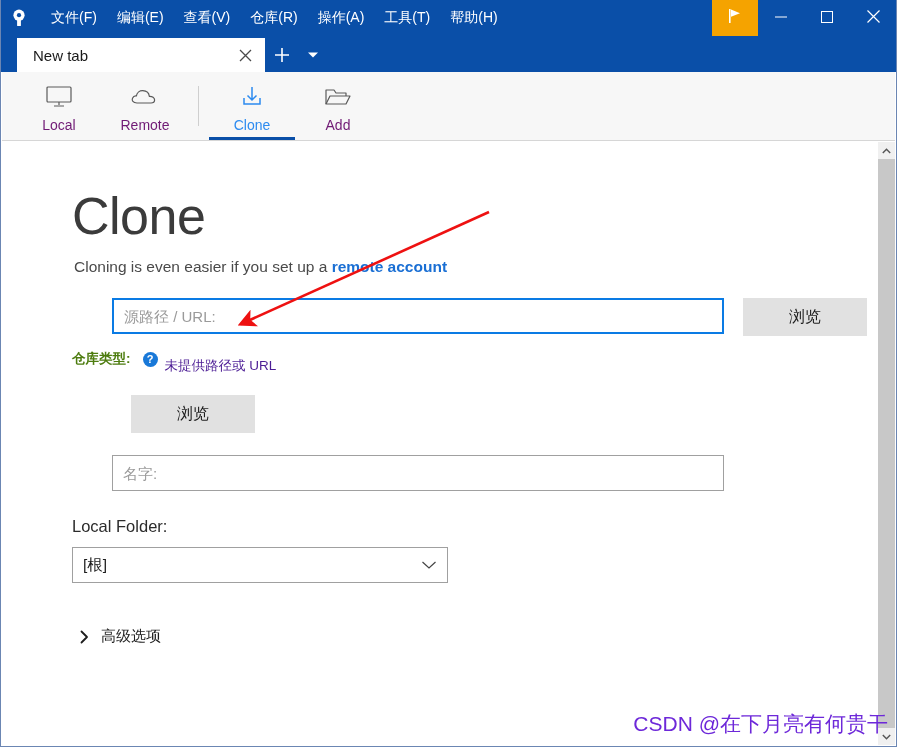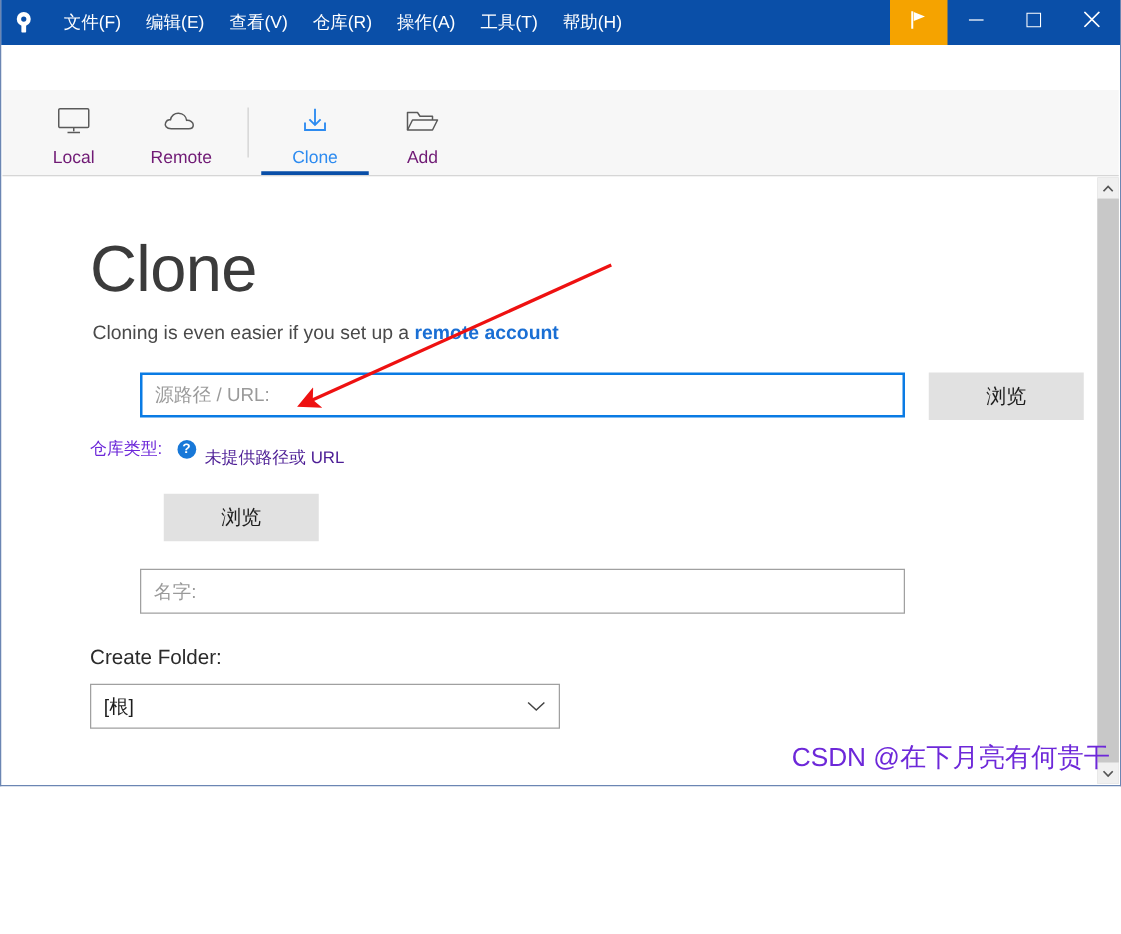--- a/index.html
+++ b/index.html
@@ -6,21 +6,21 @@
   html, body {
     margin: 0; padding: 0;
     width: 897px; height: 747px;
     overflow: hidden;
     font-family: "Liberation Sans", "DejaVu Sans", sans-serif;
     background: #ffffff;
   }
 
   #app {
     position: relative;
-    width: 897px; height: 629px;
+    width: 897px; height: 747px;
     background: #ffffff;
     border-left: 1px solid #6b86b3;
     border-right: 1px solid #6b86b3;
     border-bottom: 1px solid #6b86b3;
   }
 
   
   .titlebar {
     position: absolute; top: 0; left: 0; right: 0; height: 36px;
     background: #0a4fa8;
@@ -173,21 +173,21 @@
     color: #1d1d1d;
     cursor: default;
     font-family: "Liberation Sans", "DejaVu Sans", sans-serif;
   }
 
   .repo-type-row {
     display: flex; align-items: center;
     margin: 7px 0 0 70px;
     font-size: 13.5px;
   }
-  .repo-type-label { color: #6d28d9; font-weight: 400; }
+  .repo-type-label { color: #4d7c0f; font-weight: 700; }
   .help-icon {
     width: 15px; height: 15px; border-radius: 50%;
     background: #1878d8;
     color: #ffffff;
     font-size: 11px; font-weight: 700;
     display: inline-flex; align-items: center; justify-content: center;
     margin: 0 7px 0 12px;
     line-height: 1;
   }
   .repo-type-value { color: #4c1d95; margin-top: 14px; }
@@ -320,20 +320,40 @@
     </div>
     <div class="win-btn close">
       <span>
         <svg width="13" height="13" viewBox="0 0 13 13">
           <path d="M0.5 0.5 L12.5 12.5 M12.5 0.5 L0.5 12.5" stroke="#ffffff" stroke-width="1.2" fill="none"></path>
         </svg>
       </span>
     </div>
   </div>
 
+  <div class="tabstrip">
+    <div class="tab">
+      <span class="tab-label">New tab</span>
+      <span class="tab-close">
+        <svg width="13" height="13" viewBox="0 0 13 13">
+          <path d="M1 1 L12 12 M12 1 L1 12" stroke="#4a4a4a" stroke-width="1.3" fill="none"></path>
+        </svg>
+      </span>
+    </div>
+    <div class="tab-new">
+      <svg width="18" height="18" viewBox="0 0 18 18">
+        <path d="M9 2 L9 16 M2 9 L16 9" stroke="#ffffff" stroke-width="1.6" fill="none"></path>
+      </svg>
+    </div>
+    <div class="tab-menu">
+      <svg width="12" height="8" viewBox="0 0 12 8">
+        <path d="M1 1.5 L6 6.5 L11 1.5 Z" fill="#ffffff"></path>
+      </svg>
+    </div>
+  </div>
 
   <div class="toolbar">
 
     <div class="tool">
       <span class="ticon">
         <svg width="26" height="22" viewBox="0 0 26 22">
           <rect x="1" y="1" width="24" height="15" rx="1" fill="none" stroke="#5a5a5a" stroke-width="1.2"></rect>
           <path d="M13 16 L13 19 M8 20 L18 20" stroke="#5a5a5a" stroke-width="1.2" fill="none"></path>
         </svg>
       </span>
@@ -393,21 +413,21 @@
     </div>
 
     <div class="field-row" style="margin-top:20px;">
       <button class="browse-btn">浏览</button>
     </div>
 
     <div class="field-row" style="margin-top:22px;">
       <input class="text-input" type="text" placeholder="名字:" style="">
     </div>
 
-    <div class="section-label" style="margin-top:26px;">Create Folder:</div>
+    <div class="section-label" style="margin-top:26px;">Local Folder:</div>
 
     <div class="select-wrap" style="margin-top:11px;">
       <span class="select-value">[根]</span>
       <span class="select-chevron">
         <svg width="16" height="10" viewBox="0 0 16 10">
           <path d="M1.5 2 L8 8 L14.5 2" fill="none" stroke="#444" stroke-width="1.2"></path>
         </svg>
       </span>
     </div>
 

